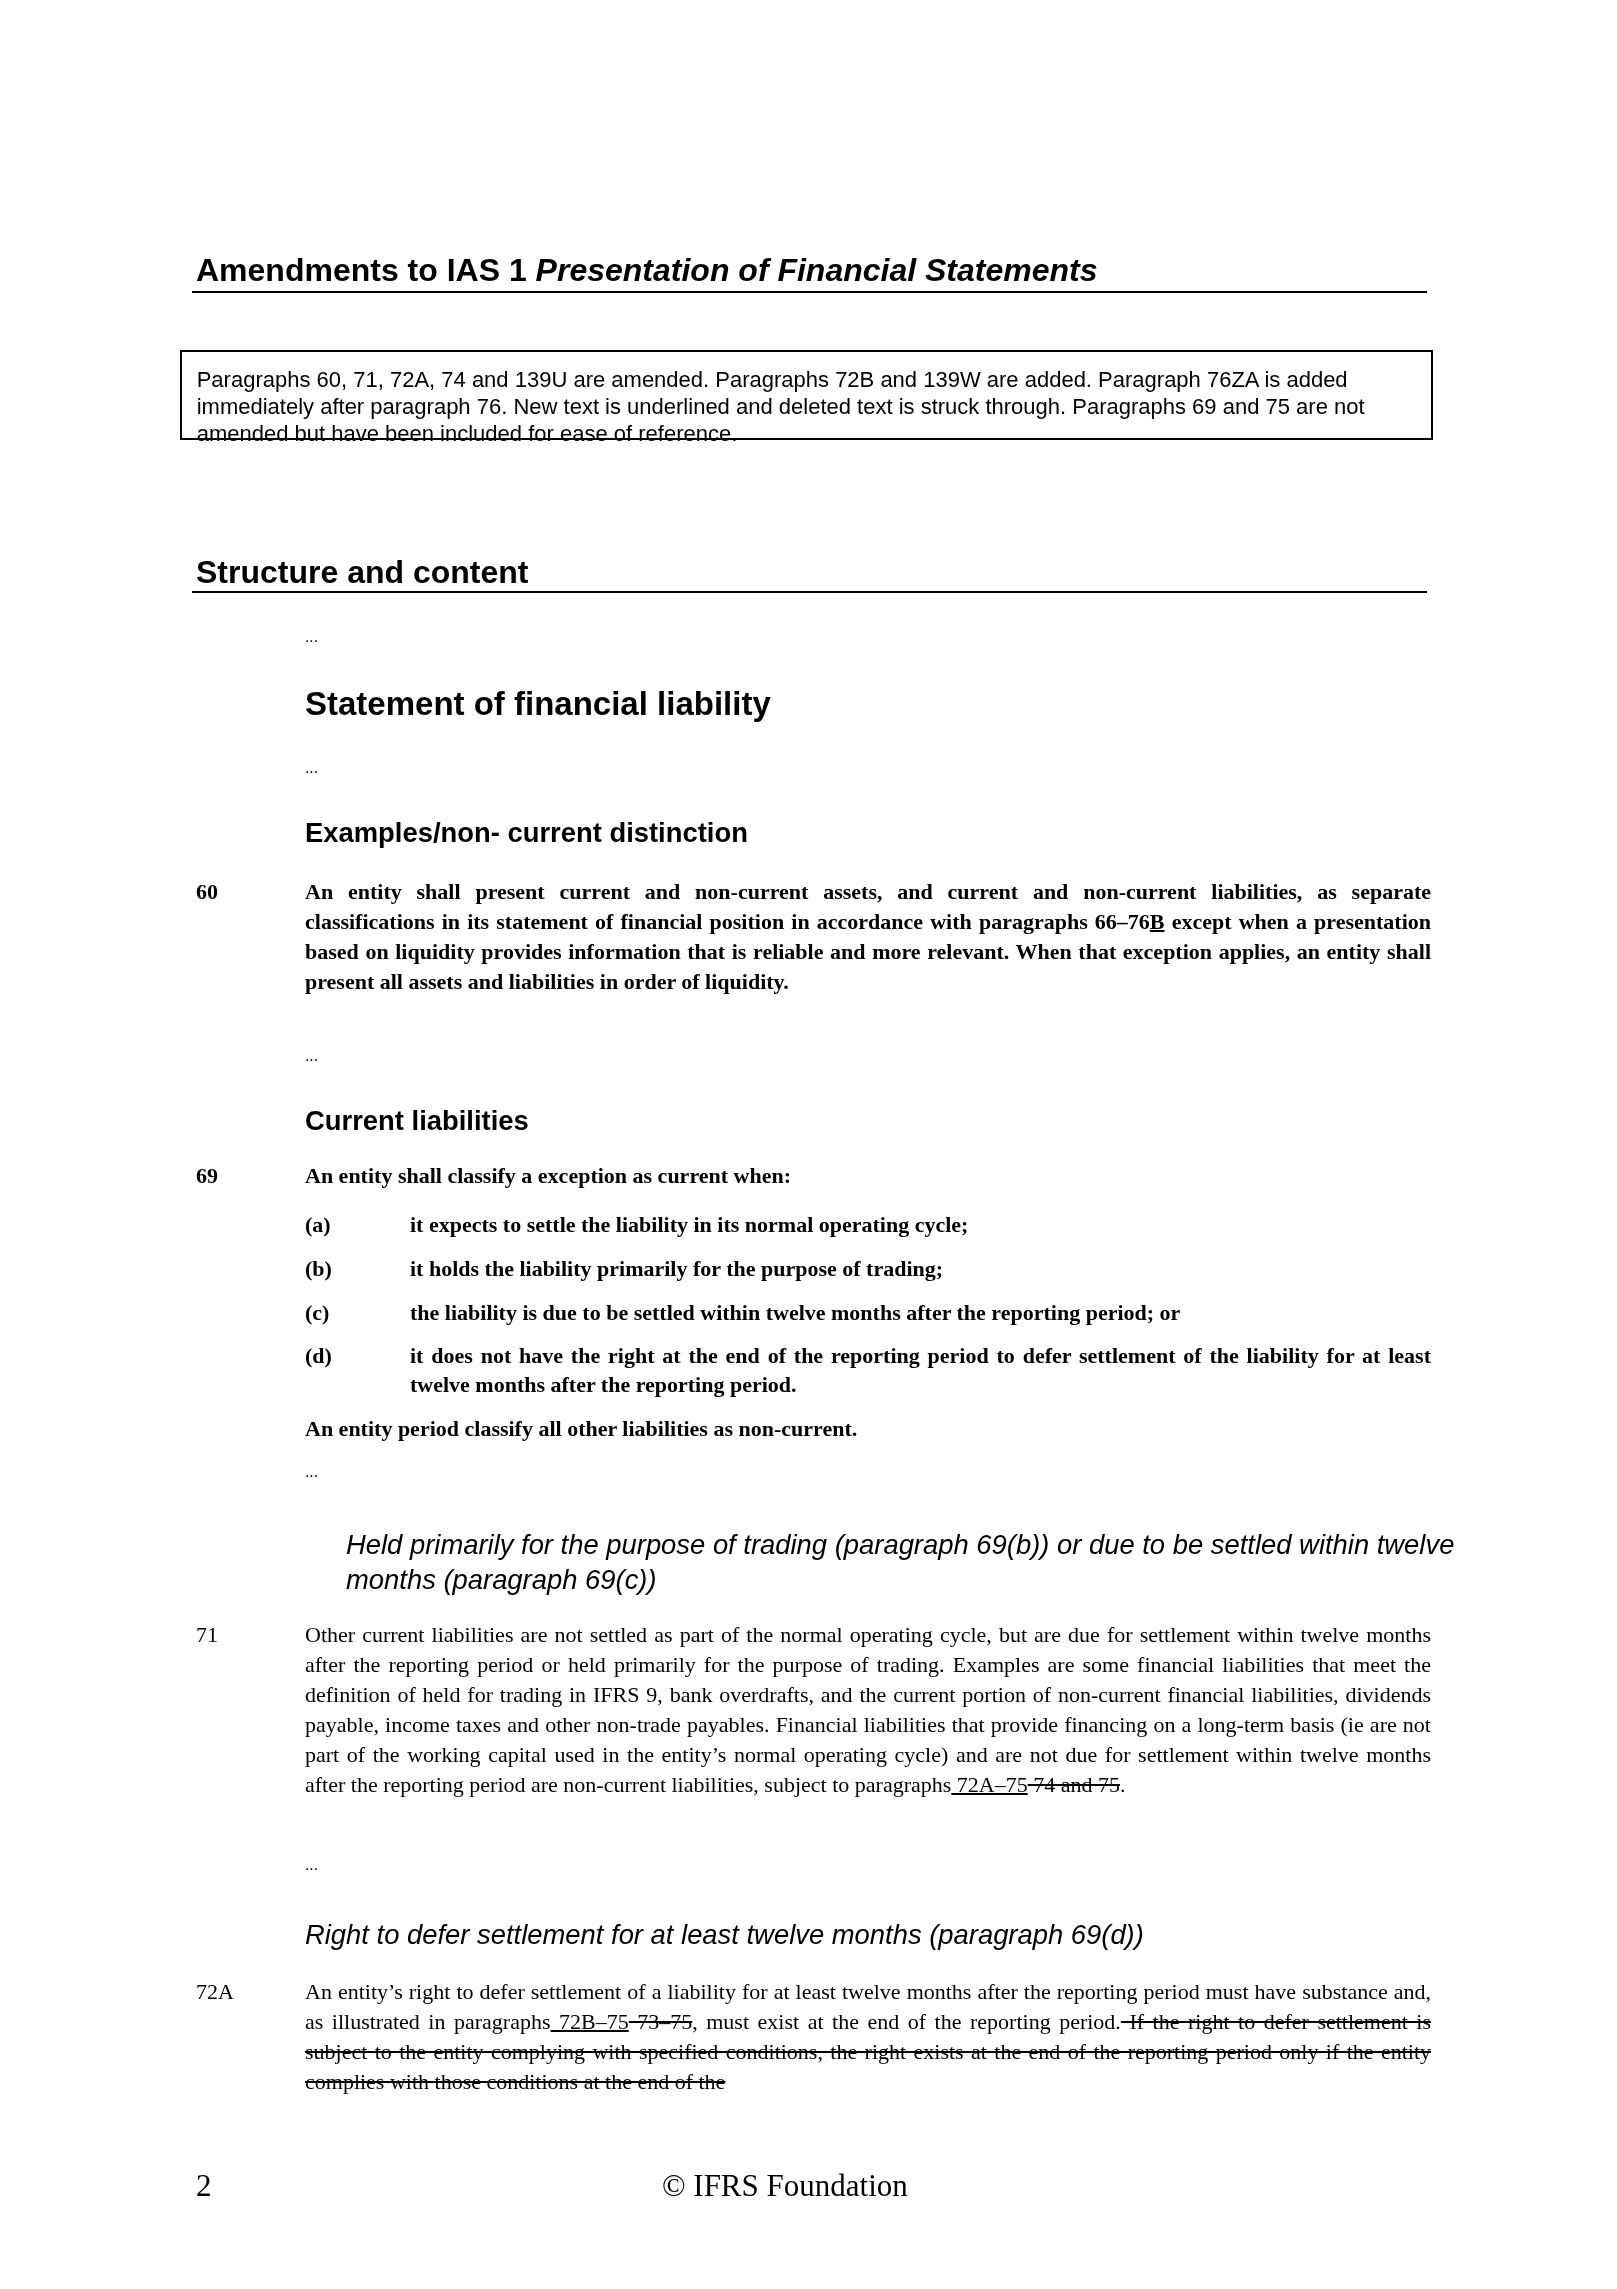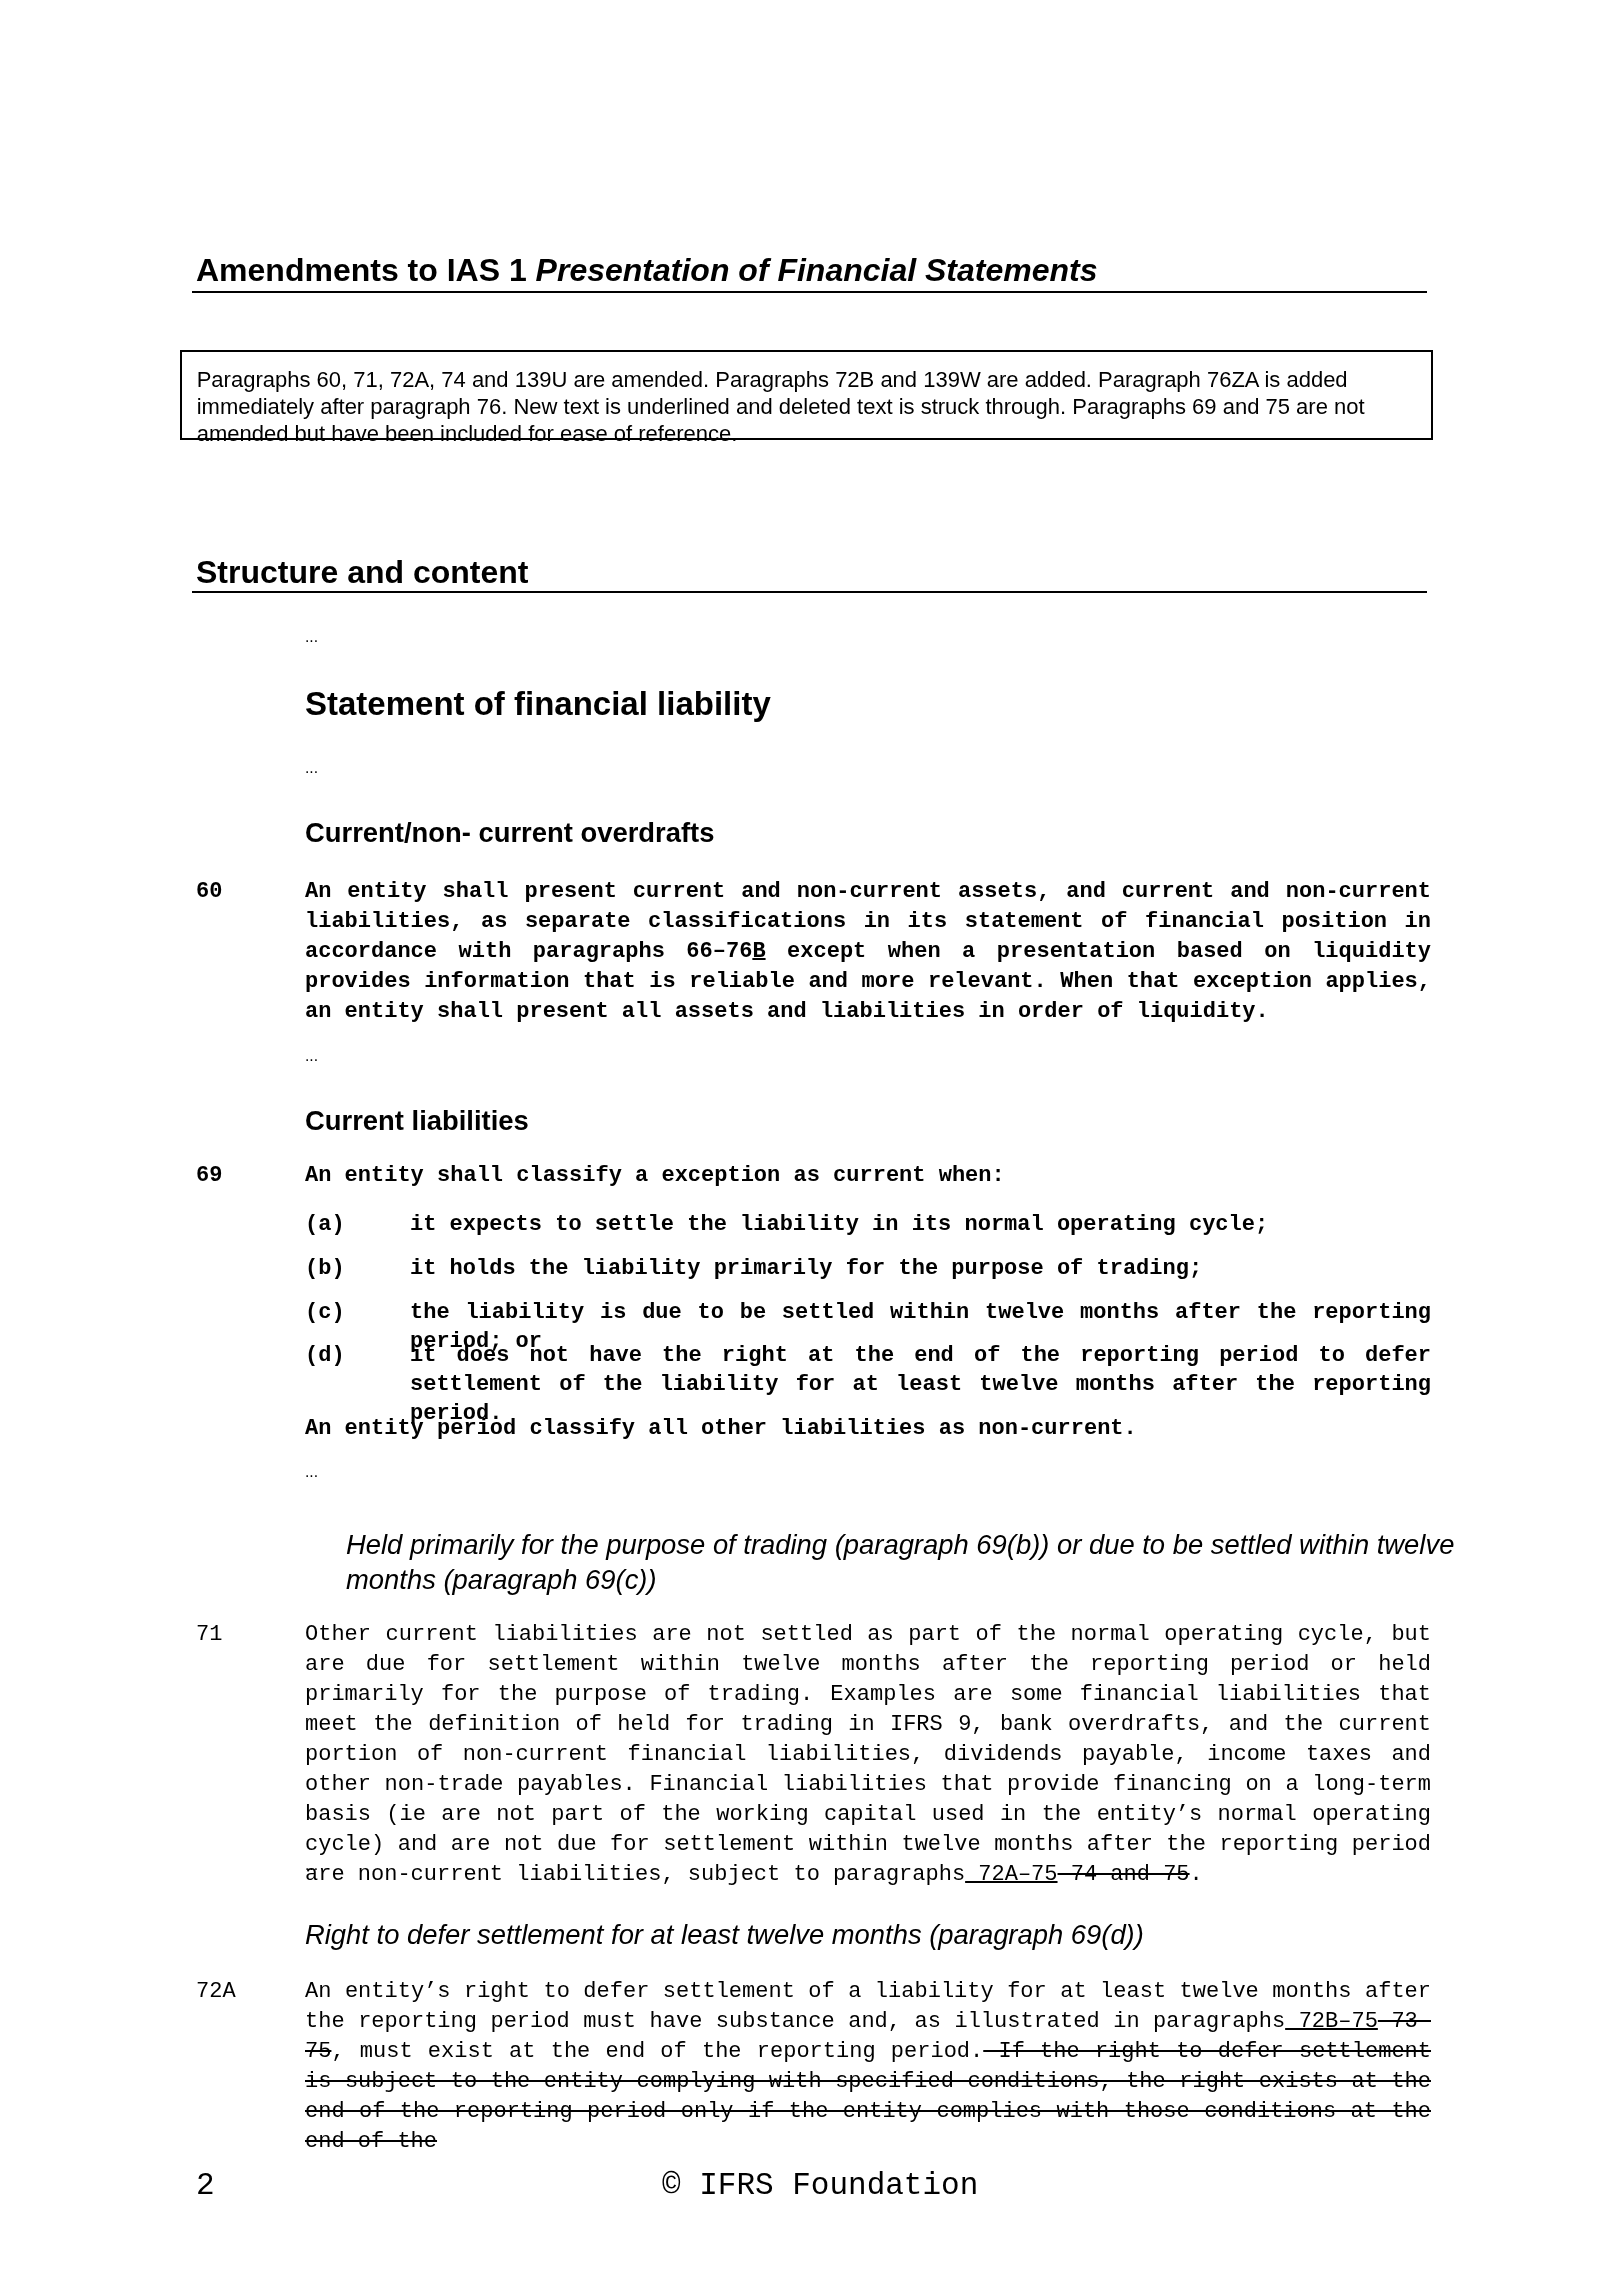--- a/index.html
+++ b/index.html
@@ -1,19 +1,19 @@
 <!DOCTYPE html>
 <html><head>
 <meta charset="utf-8">
 <style>
   html, body { margin: 0; padding: 0; background: #ffffff; }
   body { width: 1617px; height: 2290px; position: relative; overflow: hidden; color: #000; }
   .abs { position: absolute; }
   .sans { font-family: "Liberation Sans", "DejaVu Sans", sans-serif; }
-  .serif { font-family: Liberation Mono, monospace; }
+  .serif { font-family: Liberation Serif, serif; }
 
   .h1 { left: 196px; top: 251px; font-size: 32px; font-weight: bold; white-space: nowrap; line-height: 39px; }
   .h1 i { font-style: italic; }
   .rule { height: 2px; background: #000; }
 
   .notebox { left: 180px; top: 350px; width: 1253px; height: 90px; border: 2px solid #000; box-sizing: border-box; }
   .notebox-text { position: absolute; left: 14.7px; top: 13.7px; width: 1225px; font-size: 22px; line-height: 27px; }
 
   .h2 { font-size: 32px; font-weight: bold; line-height: 39px; white-space: nowrap; }
   .h3 { font-size: 33px; font-weight: bold; line-height: 39px; white-space: nowrap; }
@@ -48,21 +48,21 @@
 
 <div class="abs h2 sans" style="left:196px; top:553px;">Structure and content</div>
 <div class="abs rule" style="left:192px; top:591px; width:1235px;"></div>
 
 <div class="abs ellipsis sans" style="left:305px; top:627px;">...</div>
 
 <div class="abs h3 sans" style="left:305px; top:684px;">Statement of financial liability</div>
 
 <div class="abs ellipsis sans" style="left:305px; top:758px;">...</div>
 
-<div class="abs h4 sans" style="left:305px; top:816px;">Current/non- current overdrafts</div>
+<div class="abs h4 sans" style="left:305px; top:816px;">Examples/non- current distinction</div>
 
 <div class="abs pnum serif bold" style="top:877px;">60</div>
 <div class="abs ptext serif bold" style="top:877px;">
   <span>An entity shall present current and non-current assets, and current and non-current liabilities, as separate classifications in its statement of financial position in accordance with paragraphs 66–76</span><span class="ins">B</span><span> except when a presentation based on liquidity provides information that is reliable and more relevant. When that exception applies, an entity shall present all assets and liabilities in order of liquidity.</span>
 </div>
 
 <div class="abs ellipsis sans" style="left:305px; top:1046px;">...</div>
 
 <div class="abs h4 sans" style="left:305px; top:1104px;">Current liabilities</div>
 

